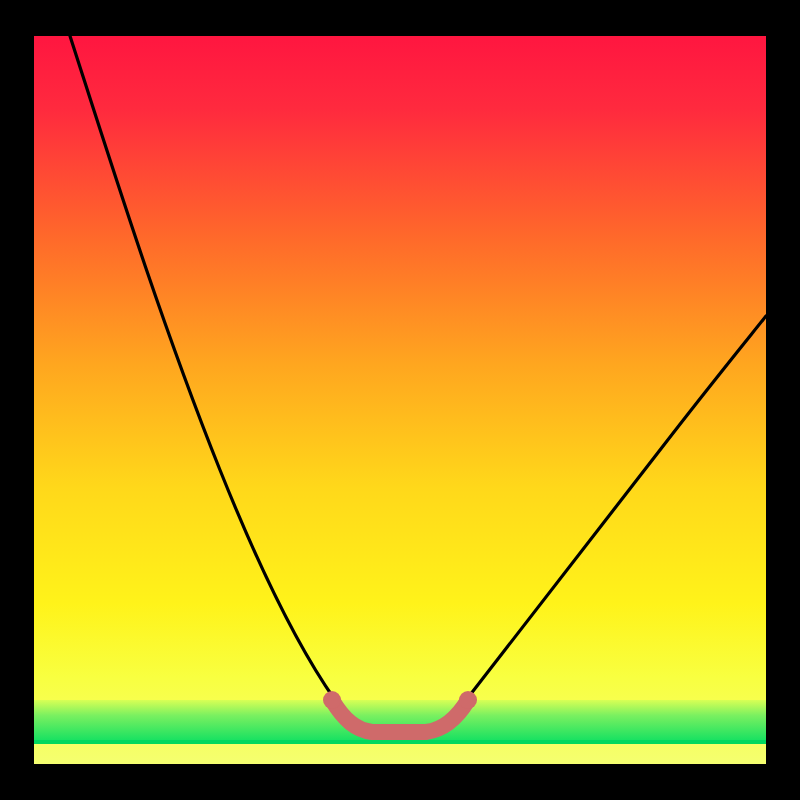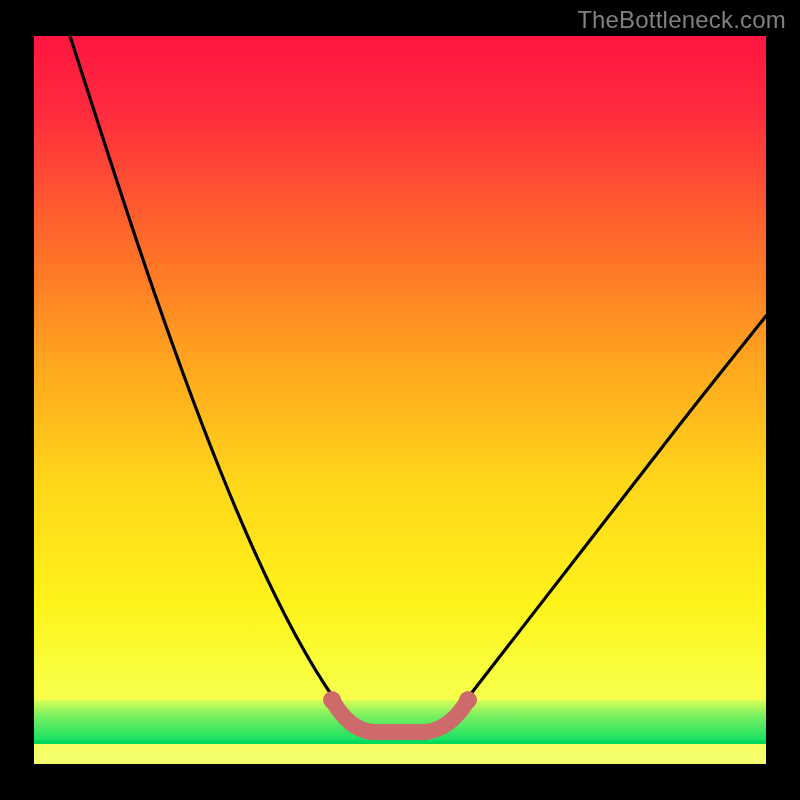--- a/index.html
+++ b/index.html
@@ -32,21 +32,20 @@
     position: absolute;
     top: 0;
     left: 0;
   }
 </style>
 </head>
 <body>
 
 <div class="frame">
 
-  <div class="watermark">TheBottleneck.com</div>
 
   <svg class="plot" width="800" height="800" viewBox="0 0 800 800">
     <defs>
       <linearGradient id="bg-grad" x1="0" y1="0" x2="0" y2="1">
         <stop offset="0%" stop-color="#ff1640"></stop>
         <stop offset="10%" stop-color="#ff2a3e"></stop>
         <stop offset="28%" stop-color="#ff6a2a"></stop>
         <stop offset="45%" stop-color="#ffa61f"></stop>
         <stop offset="62%" stop-color="#ffd81a"></stop>
         <stop offset="78%" stop-color="#fff31a"></stop>

